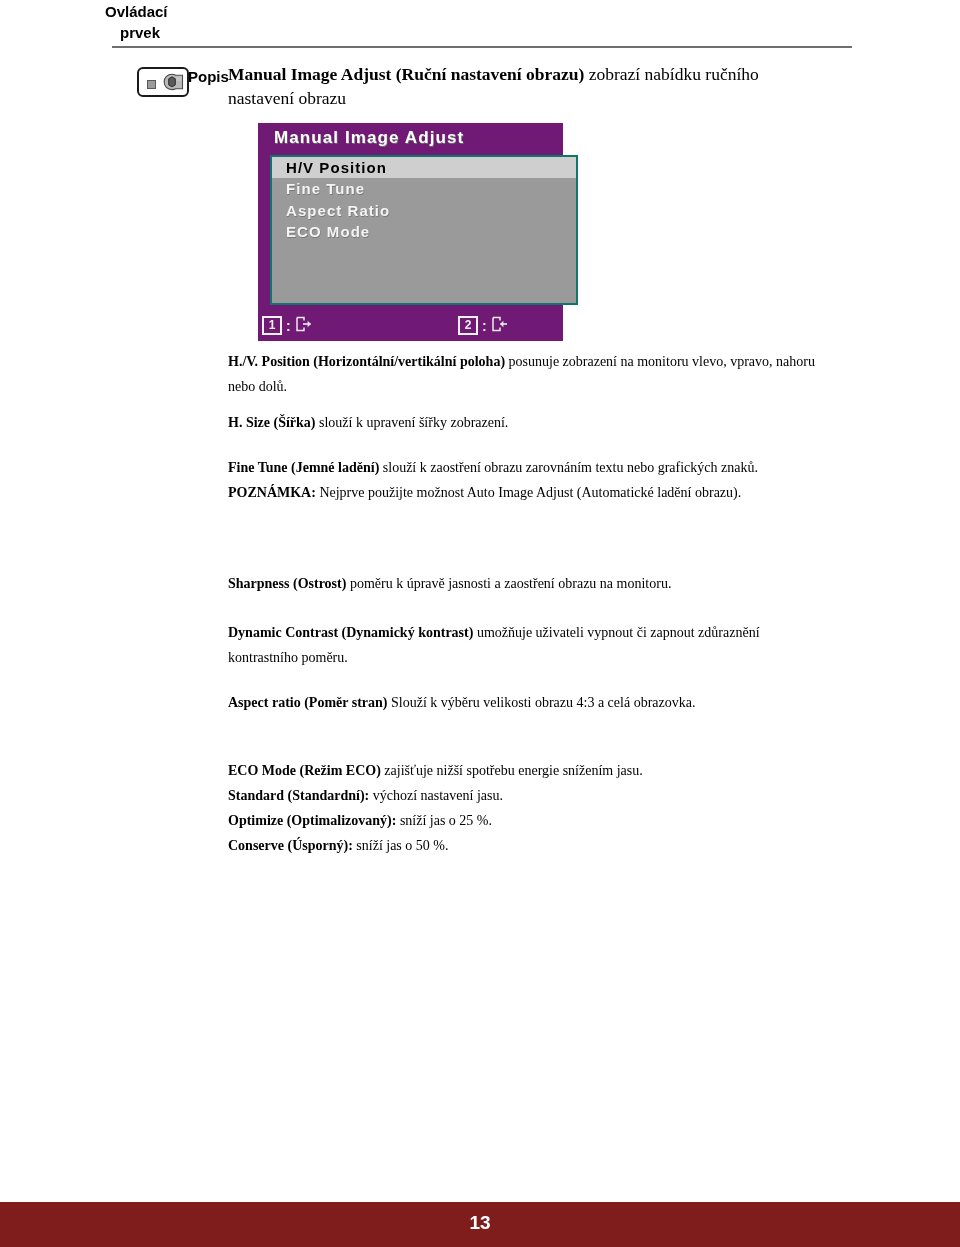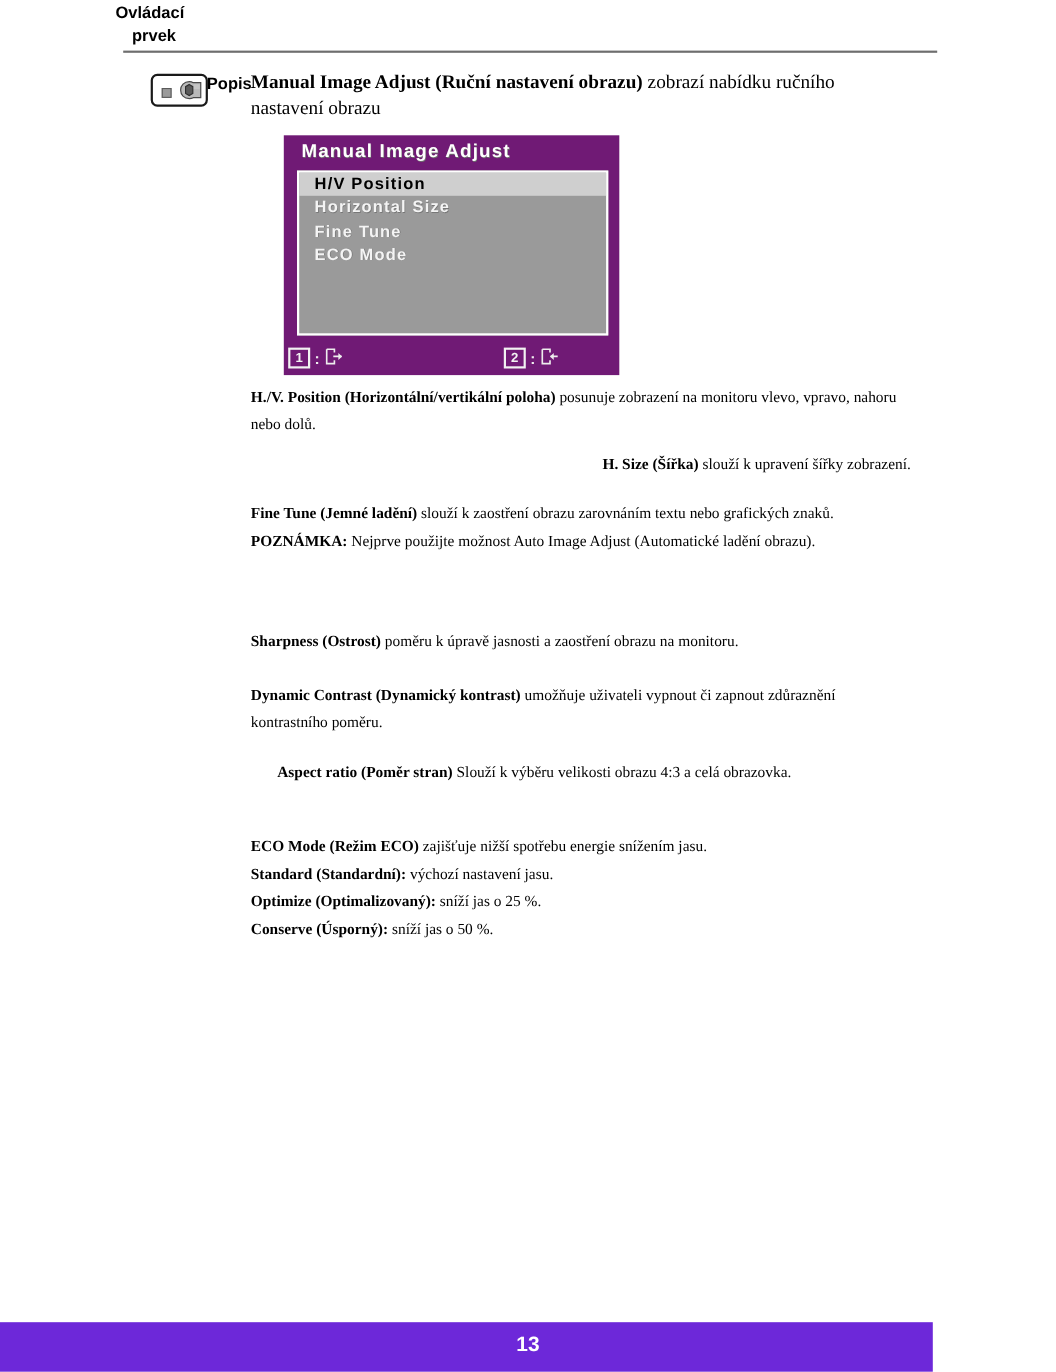--- a/index.html
+++ b/index.html
@@ -100,23 +100,23 @@
     font-size: 17px;
     font-weight: bold;
     color: #ffffff;
     letter-spacing: 1.1px;
     text-shadow: 0.6px 0.6px 0 #6d6d6d;
   }
   #osd-list {
     position: absolute;
     left: 12px;
     top: 32px;
-    width: 283px;
+    width: 308px;
     height: 150px;
-    border: 2px solid #ffffff;
+    border: 2px solid #0f766e;
     background: #9a9a9a;
     box-sizing: border-box;
   }
   .osd-row {
     position: relative;
     height: 21.3px;
     line-height: 21.3px;
     font-size: 15px;
     font-weight: bold;
     letter-spacing: 1.05px;
@@ -180,35 +180,35 @@
     left: 228px;
     width: 600px;
     font-size: 14px;
     line-height: 25px;
     color: #000000;
     font-family: "Liberation Serif", serif;
   }
   .para b { font-weight: bold; }
 
   #p-hv      { top: 349px; }
-  #p-hsize   { top: 410px; text-align: right; }
+  #p-hsize   { top: 410px; }
   #p-finetune{ top: 455px; }
   #p-sharp   { top: 571px; }
   #p-dynamic { top: 620px; }
-  #p-aspect  { top: 690px; margin-left: 24px; }
+  #p-aspect  { top: 690px; }
   #p-eco     { top: 758px; }
 
   
   #footer-bar {
     position: absolute;
     left: 0;
     bottom: 0;
-    width: 848px;
+    width: 960px;
     height: 45px;
-    background: #6d28d9;
+    background: #7f1d1d;
   }
   #page-number {
     position: absolute;
     left: 0;
     top: 10px;
     width: 960px;
     text-align: center;
     color: #ffffff;
     font-family: "Liberation Sans", sans-serif;
     font-weight: bold;
@@ -247,30 +247,30 @@
   <div id="osd">
 
     <div id="osd-title">Manual Image Adjust</div>
 
     <div id="osd-list">
 
       <div class="osd-row selected">
         <span>H/V Position</span>
       </div>
 
-      <div class="osd-row">
-        <span>Horizontal Size</span>
-      </div>
 
       <div class="osd-row">
         <span>Fine Tune</span>
       </div>
 
 
 
+      <div class="osd-row">
+        <span>Aspect Ratio</span>
+      </div>
 
       <div class="osd-row">
         <span>ECO Mode</span>
       </div>
 
     </div>
 
     <div id="osd-footer">
 
       <div class="osd-key" id="osd-key-1">

